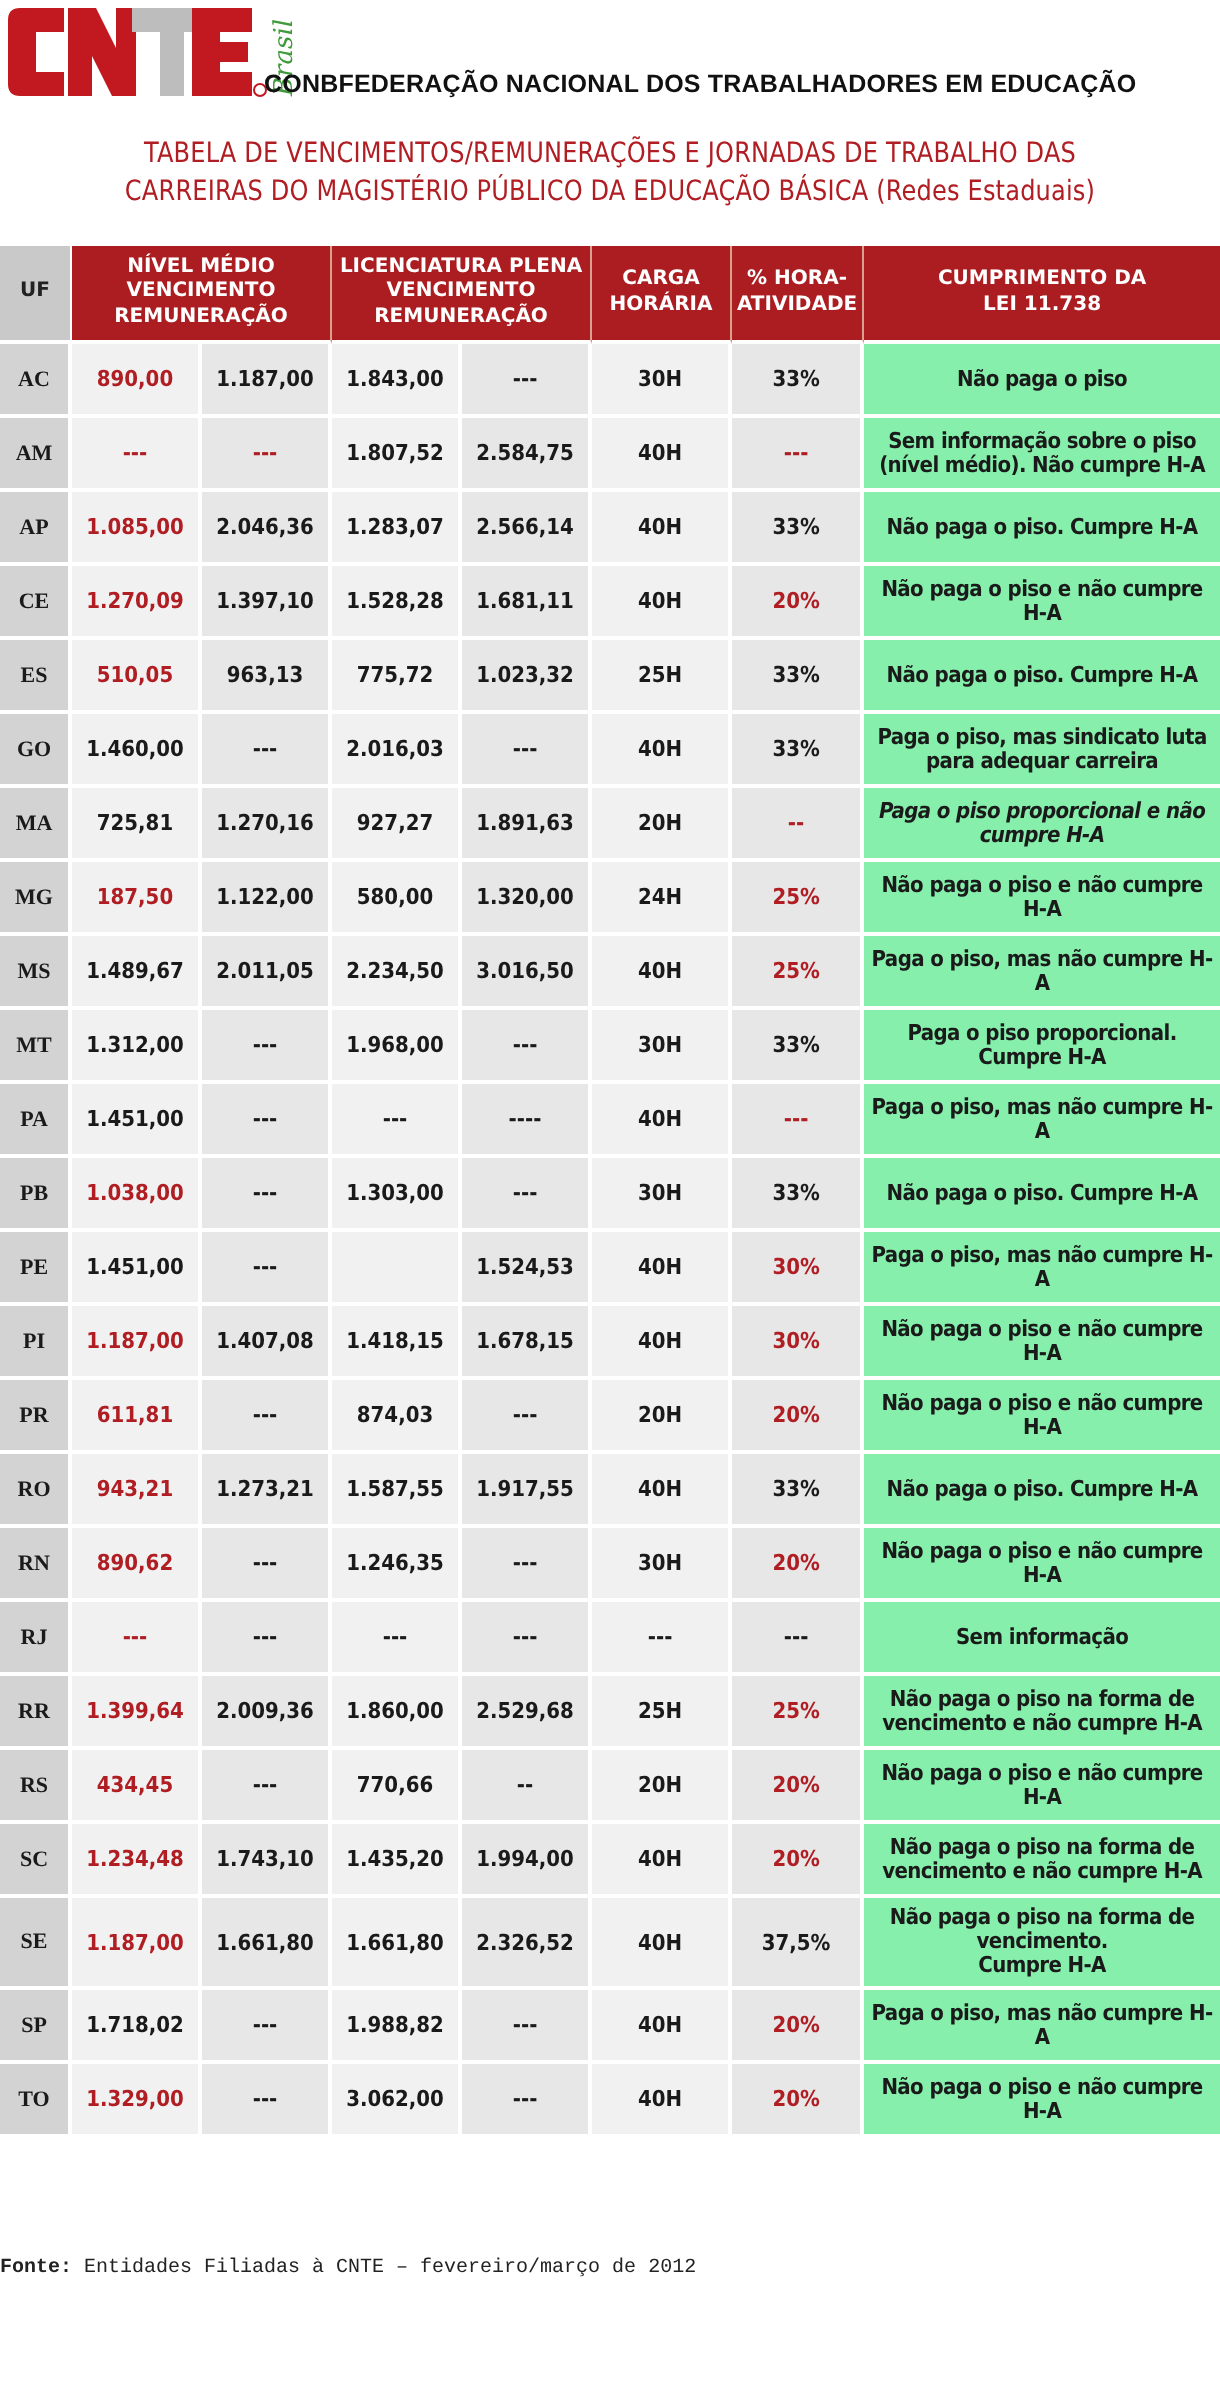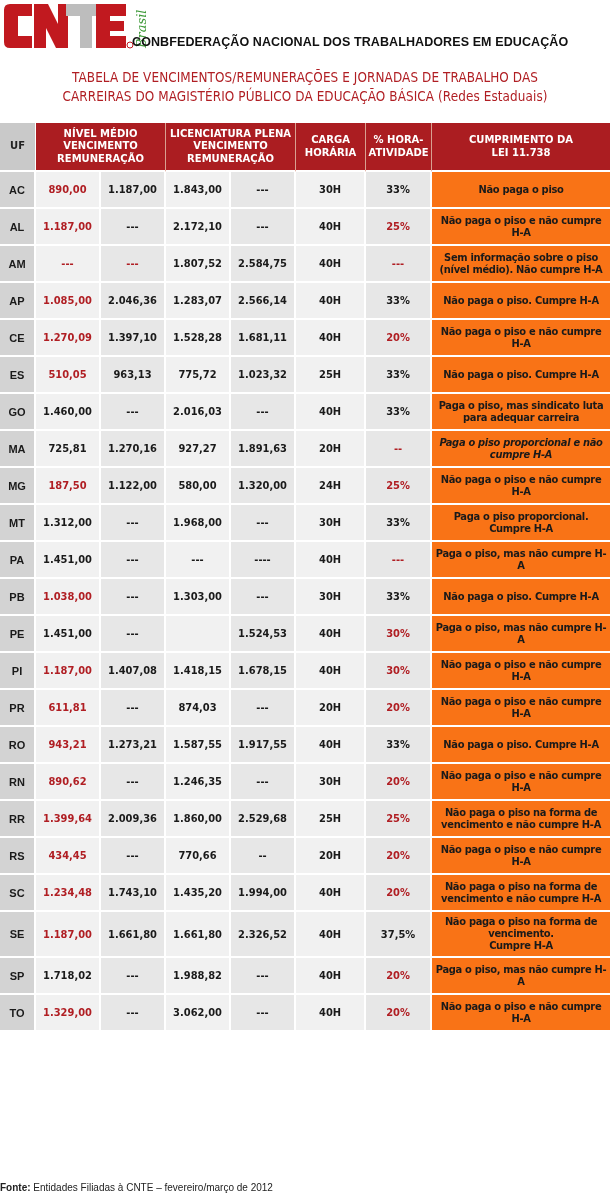--- a/index.html
+++ b/index.html
@@ -9,27 +9,27 @@
   .title { position:absolute; left:0; top:68px; width:610px; text-align:center; color:#b01e23; font-family:"DejaVu Sans", sans-serif; font-size:14px; line-height:19px; font-weight:normal; transform:scaleX(0.86); transform-origin:center top; white-space:nowrap; letter-spacing:0.1px; }
   .title span { display:block; }
 
   table.grid { position:absolute; left:0; top:123px; width:610px; border-collapse:separate; border-spacing:0; table-layout:fixed; }
   table.grid th, table.grid td { padding:0; text-align:center; vertical-align:middle; }
   table.grid th { background:#ab1d21; color:#ffffff; font-family:"DejaVu Sans", sans-serif; font-weight:bold; font-size:10px; line-height:12.5px; height:47px; border-right:1px solid #d9a090; border-bottom:2px solid #ffffff; }
   table.grid th.uf { background:#c9c9c9; color:#222; border-right:1px solid #ffffff; }
   table.grid th:last-child { border-right:none; }
   table.grid td { height:35px; font-size:11px; color:#1a1a1a; font-weight:bold; border-bottom:2px solid #ffffff; border-right:2px solid #ffffff; font-family:"DejaVu Sans Condensed","DejaVu Sans", sans-serif; }
   table.grid td:last-child { border-right:none; }
-  table.grid td.uf { background:#d3d3d3; font-weight:bold; font-family:Liberation Sans, sans-serif; font-size:11px; }
+  table.grid td.uf { background:#d3d3d3; font-weight:bold; font-family:Liberation Serif, serif; font-size:11px; }
   td.c1, td.c3, td.c5, td.c7 { background:#f1f1f1; }
   td.c2, td.c4, td.c6 { background:#e7e7e7; }
-  td.note { background:#f97316; font-weight:normal; font-size:10px; line-height:12px; letter-spacing:-0.3px; padding:0 3px !important; }
+  td.note { background:#86efac; font-weight:normal; font-size:10px; line-height:12px; letter-spacing:-0.3px; padding:0 3px !important; }
   .red { color:#b01e23 !important; }
   tr.tall td { height:44px;margin-top:16px; }
-  .footer { position:absolute; left:0; top:1182px; font-family:Liberation Sans, sans-serif; font-size:10px; color:#222; white-space:nowrap; }
+  .footer { position:absolute; left:0; top:1129px; font-family:Liberation Mono, monospace; font-size:10px; color:#222; white-space:nowrap; }
   .footer b { font-weight:bold; }
 </style>
 </head>
 <body>
 
 <div class="logo">
   <svg width="150" height="50" viewBox="0 0 150 50">
 
     <path d="M2 8 Q2 2 8 2 L30 2 L30 14 L16 14 L16 34 L30 34 L30 46 L8 46 Q2 46 2 40 Z" fill="#c1191f"></path>
 
@@ -92,30 +92,20 @@
         <td class="uf">AC</td>
         <td class="c1 red">890,00</td>
         <td class="c2">1.187,00</td>
         <td class="c3">1.843,00</td>
         <td class="c4">---</td>
         <td class="c5">30H</td>
         <td class="c6">33%</td>
         <td class="c7 note" style="white-space: pre-line;">Não paga o piso</td>
       </tr>
       <tr>
-        <td class="uf">AL</td>
-        <td class="c1 red">1.187,00</td>
-        <td class="c2">---</td>
-        <td class="c3">2.172,10</td>
-        <td class="c4">---</td>
-        <td class="c5">40H</td>
-        <td class="c6 red">25%</td>
-        <td class="c7 note" style="white-space: pre-line;">Não paga o piso e não cumpre H-A</td>
-      </tr>
-      <tr>
         <td class="uf">AM</td>
         <td class="c1 red">---</td>
         <td class="c2 red">---</td>
         <td class="c3">1.807,52</td>
         <td class="c4">2.584,75</td>
         <td class="c5">40H</td>
         <td class="c6 red">---</td>
         <td class="c7 note" style="white-space: pre-line;">Sem informação sobre o piso (nível médio). Não cumpre H-A</td>
       </tr>
       <tr>
@@ -172,20 +162,30 @@
         <td class="uf">MG</td>
         <td class="c1 red">187,50</td>
         <td class="c2">1.122,00</td>
         <td class="c3">580,00</td>
         <td class="c4">1.320,00</td>
         <td class="c5">24H</td>
         <td class="c6 red">25%</td>
         <td class="c7 note" style="white-space: pre-line;">Não paga o piso e não cumpre H-A</td>
       </tr>
       <tr>
+        <td class="uf">MS</td>
+        <td class="c1">1.489,67</td>
+        <td class="c2">2.011,05</td>
+        <td class="c3">2.234,50</td>
+        <td class="c4">3.016,50</td>
+        <td class="c5">40H</td>
+        <td class="c6 red">25%</td>
+        <td class="c7 note" style="white-space: pre-line;">Paga o piso, mas não cumpre H-A</td>
+      </tr>
+      <tr>
         <td class="uf">MT</td>
         <td class="c1">1.312,00</td>
         <td class="c2">---</td>
         <td class="c3">1.968,00</td>
         <td class="c4">---</td>
         <td class="c5">30H</td>
         <td class="c6">33%</td>
         <td class="c7 note" style="white-space: pre-line; text-align: center;">Paga o piso proporcional. Cumpre H-A</td>
       </tr>
       <tr>
@@ -250,20 +250,30 @@
       </tr>
       <tr>
         <td class="uf">RN</td>
         <td class="c1 red">890,62</td>
         <td class="c2">---</td>
         <td class="c3">1.246,35</td>
         <td class="c4">---</td>
         <td class="c5">30H</td>
         <td class="c6 red">20%</td>
         <td class="c7 note" style="white-space: pre-line;">Não paga o piso e não cumpre H-A</td>
+      </tr>
+      <tr>
+        <td class="uf">RJ</td>
+        <td class="c1 red">---</td>
+        <td class="c2">---</td>
+        <td class="c3">---</td>
+        <td class="c4">---</td>
+        <td class="c5">---</td>
+        <td class="c6">---</td>
+        <td class="c7 note" style="white-space: pre-line;">Sem informação</td>
       </tr>
       <tr>
         <td class="uf">RR</td>
         <td class="c1 red">1.399,64</td>
         <td class="c2">2.009,36</td>
         <td class="c3">1.860,00</td>
         <td class="c4">2.529,68</td>
         <td class="c5">25H</td>
         <td class="c6 red">25%</td>
         <td class="c7 note" style="white-space: pre-line;">Não paga o piso na forma de vencimento e não cumpre H-A</td>

